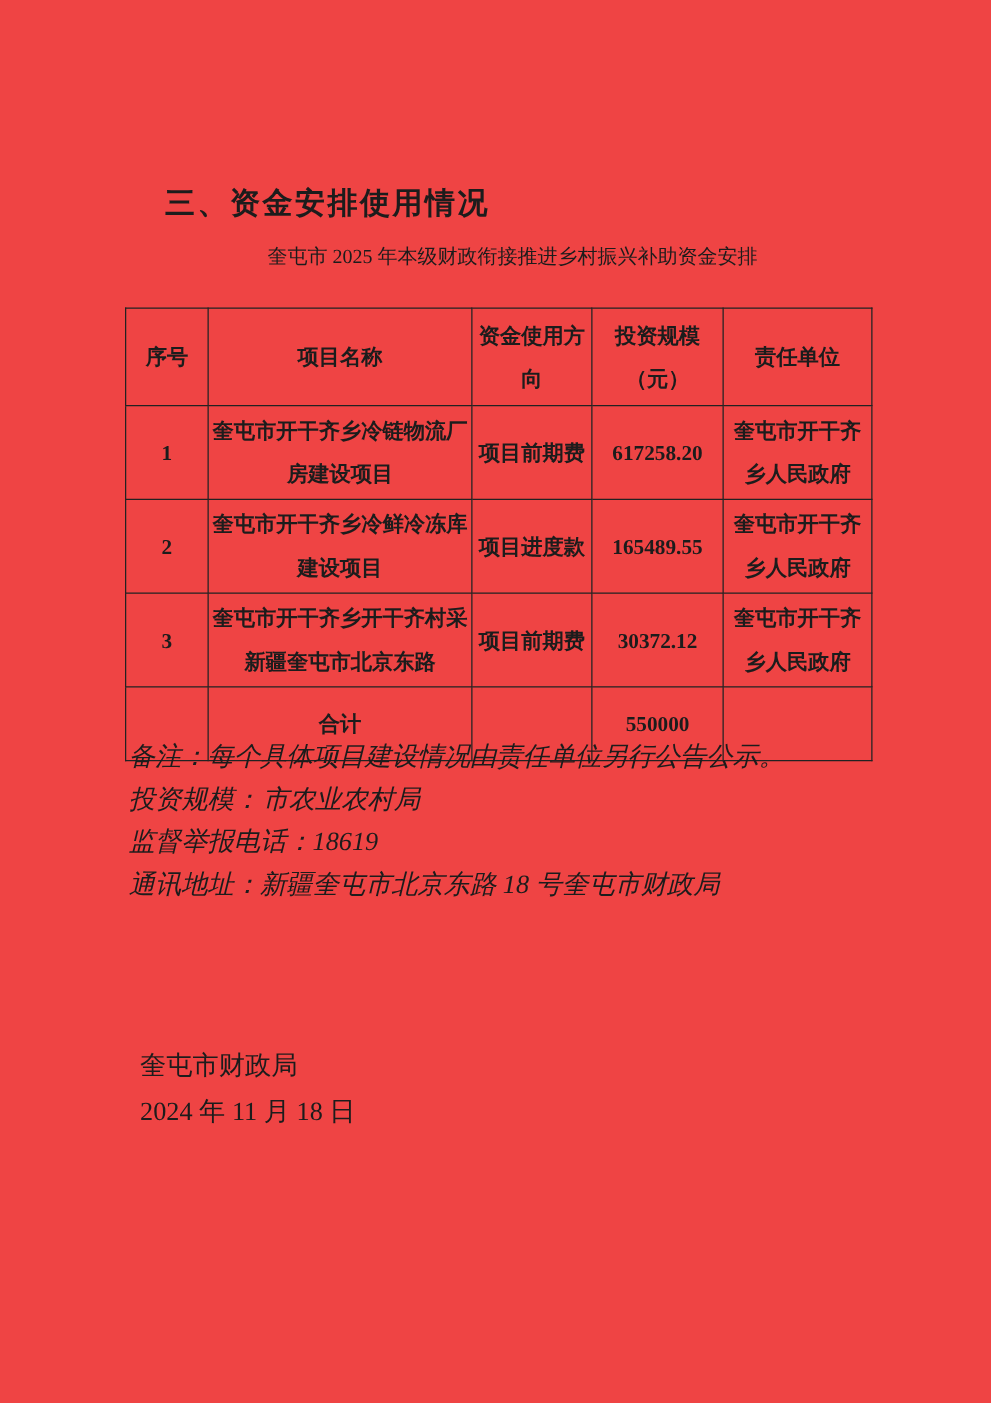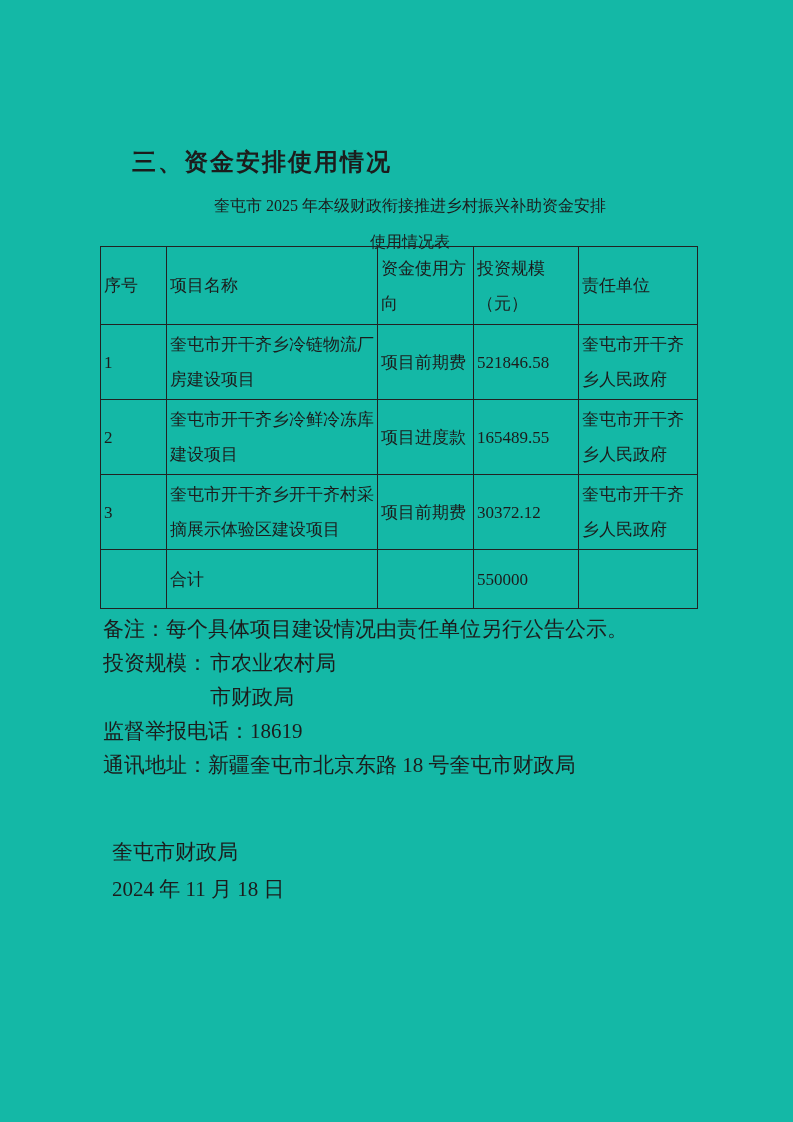--- a/index.html
+++ b/index.html
@@ -4,21 +4,21 @@
 <style>
   html, body {
     margin: 0;
     padding: 0;
     background: #ffffff;
   }
   .page {
     position: relative;
     width: 793px;
     height: 1122px;
-    background: #14b8a6;
+    background: #ef4444;
     overflow: hidden;
     font-family: "Liberation Serif", "DejaVu Serif", serif;
     color: #1c1c1c;
   }
   .heading {
     position: absolute;
     top: 146px;
     left: 132px;
     font-family: "Liberation Sans", "DejaVu Sans", sans-serif;
     font-weight: bold;
@@ -44,40 +44,41 @@
     table-layout: fixed;
     font-size: 17px;
   }
   .fund-table col.c1 { width: 66px; }
   .fund-table col.c2 { width: 211px; }
   .fund-table col.c3 { width: 96px; }
   .fund-table col.c4 { width: 105px; }
   .fund-table col.c5 { width: 119px; }
   .fund-table th, .fund-table td {
     border: 1.5px solid #222222;
-    text-align: left;
+    text-align: center;
     vertical-align: middle;
-    font-weight: normal;
+    font-weight: bold;
     padding: 2px 3px;
     line-height: 35px;
     white-space: pre-line;
     overflow: hidden;
   }
   .fund-table tr.row-header { height: 78px; }
   .fund-table tr.row-1 { height: 70px; }
   .fund-table tr.row-2 { height: 72px; }
   .fund-table tr.row-3 { height: 72px; }
   .fund-table tr.row-total { height: 59px; padding-left: 18px; }
   .notes {
     position: absolute;
-    top: 612px;
+    top: 588px;
     left: 103px;
     right: 60px;
     font-size: 21px;
     line-height: 34px;
+    font-style: italic;
   }
   .note-line { white-space: nowrap; }
   .phone-line { display: flex; }
   .phone-label { width: 107px; flex: 0 0 107px; }
   .phone-org { width: 147px; flex: 0 0 147px; }
   .signature {
     position: absolute;
     top: 834px;
     left: 0;
     width: 100%;
@@ -92,21 +93,20 @@
 </style>
 </head>
 <body>
 
 <div class="page">
 
   <div class="heading">三、资金安排使用情况</div>
 
   <div class="doc-title">
     <div>奎屯市 2025 年本级财政衔接推进乡村振兴补助资金安排</div>
-    <div>使用情况表</div>
   </div>
 
   <table class="fund-table">
     <colgroup>
       <col class="c1">
         <col class="c2">
         <col class="c3">
         <col class="c4">
         <col class="c5">
     </colgroup>
@@ -118,37 +118,37 @@
 向</th>
         <th>投资规模
 （元）</th>
         <th>责任单位</th>
       </tr>
       <tr class="row-1">
         <td>1</td>
         <td>奎屯市开干齐乡冷链物流厂
 房建设项目</td>
         <td>项目前期费</td>
-        <td>521846.58</td>
+        <td>617258.20</td>
         <td>奎屯市开干齐
 乡人民政府</td>
       </tr>
       <tr class="row-2">
         <td>2</td>
         <td>奎屯市开干齐乡冷鲜冷冻库
 建设项目</td>
         <td>项目进度款</td>
         <td>165489.55</td>
         <td>奎屯市开干齐
 乡人民政府</td>
       </tr>
       <tr class="row-3">
         <td>3</td>
         <td>奎屯市开干齐乡开干齐村采
-摘展示体验区建设项目</td>
+新疆奎屯市北京东路</td>
         <td>项目前期费</td>
         <td>30372.12</td>
         <td>奎屯市开干齐
 乡人民政府</td>
       </tr>
       <tr class="row-total">
         <td></td>
         <td>合计</td>
         <td></td>
         <td>550000</td>
@@ -158,21 +158,20 @@
   </table>
 
   <div class="notes">
     <div class="note-line">备注：每个具体项目建设情况由责任单位另行公告公示。</div>
     <div class="note-line phone-line">
       <span class="phone-label">投资规模：</span>
       <span class="phone-org">市农业农村局</span>
     </div>
     <div class="note-line phone-line">
       <span class="phone-label"></span>
-      <span class="phone-org">市财政局</span>
     </div>
     <div class="note-line">监督举报电话：18619</div>
     <div class="note-line">通讯地址：新疆奎屯市北京东路 18 号奎屯市财政局</div>
   </div>
 
   <div class="signature">
     <div class="sig-line">奎屯市财政局</div>
     <div class="sig-line">2024 年 11 月 18 日</div>
   </div>
 

